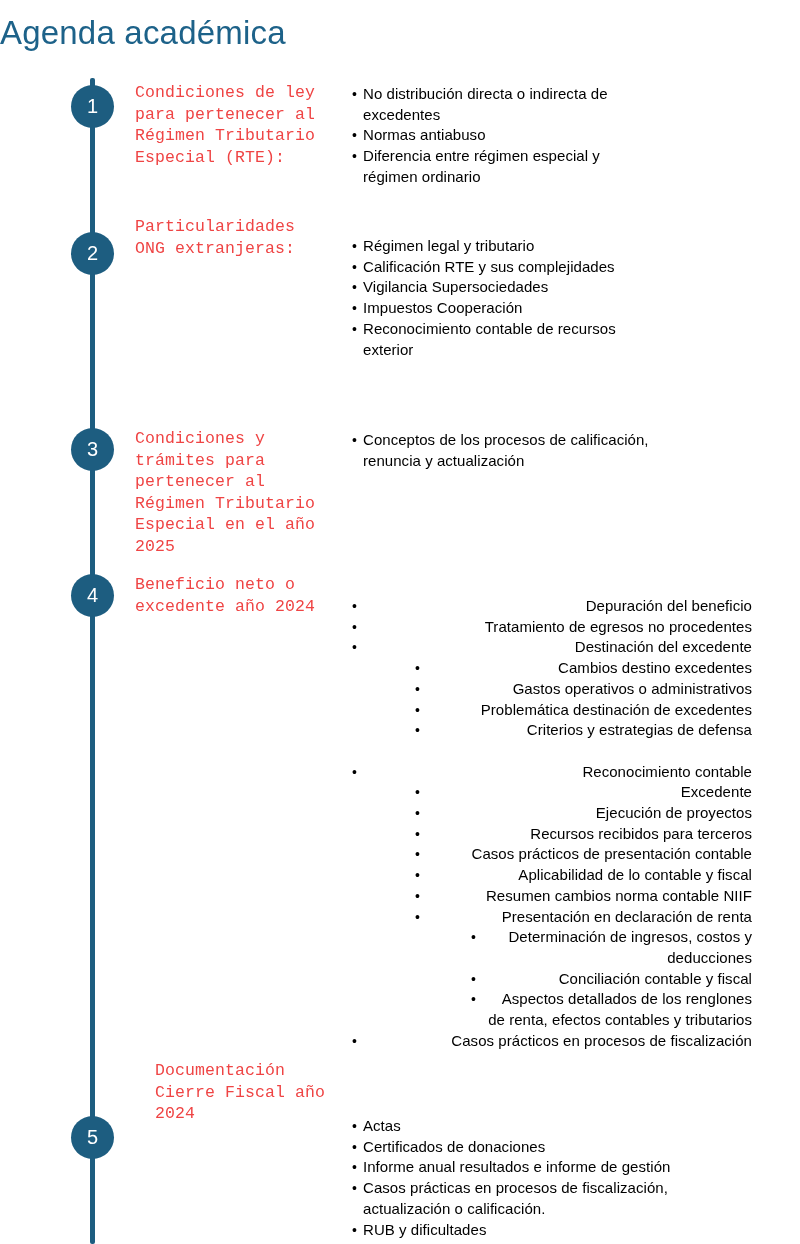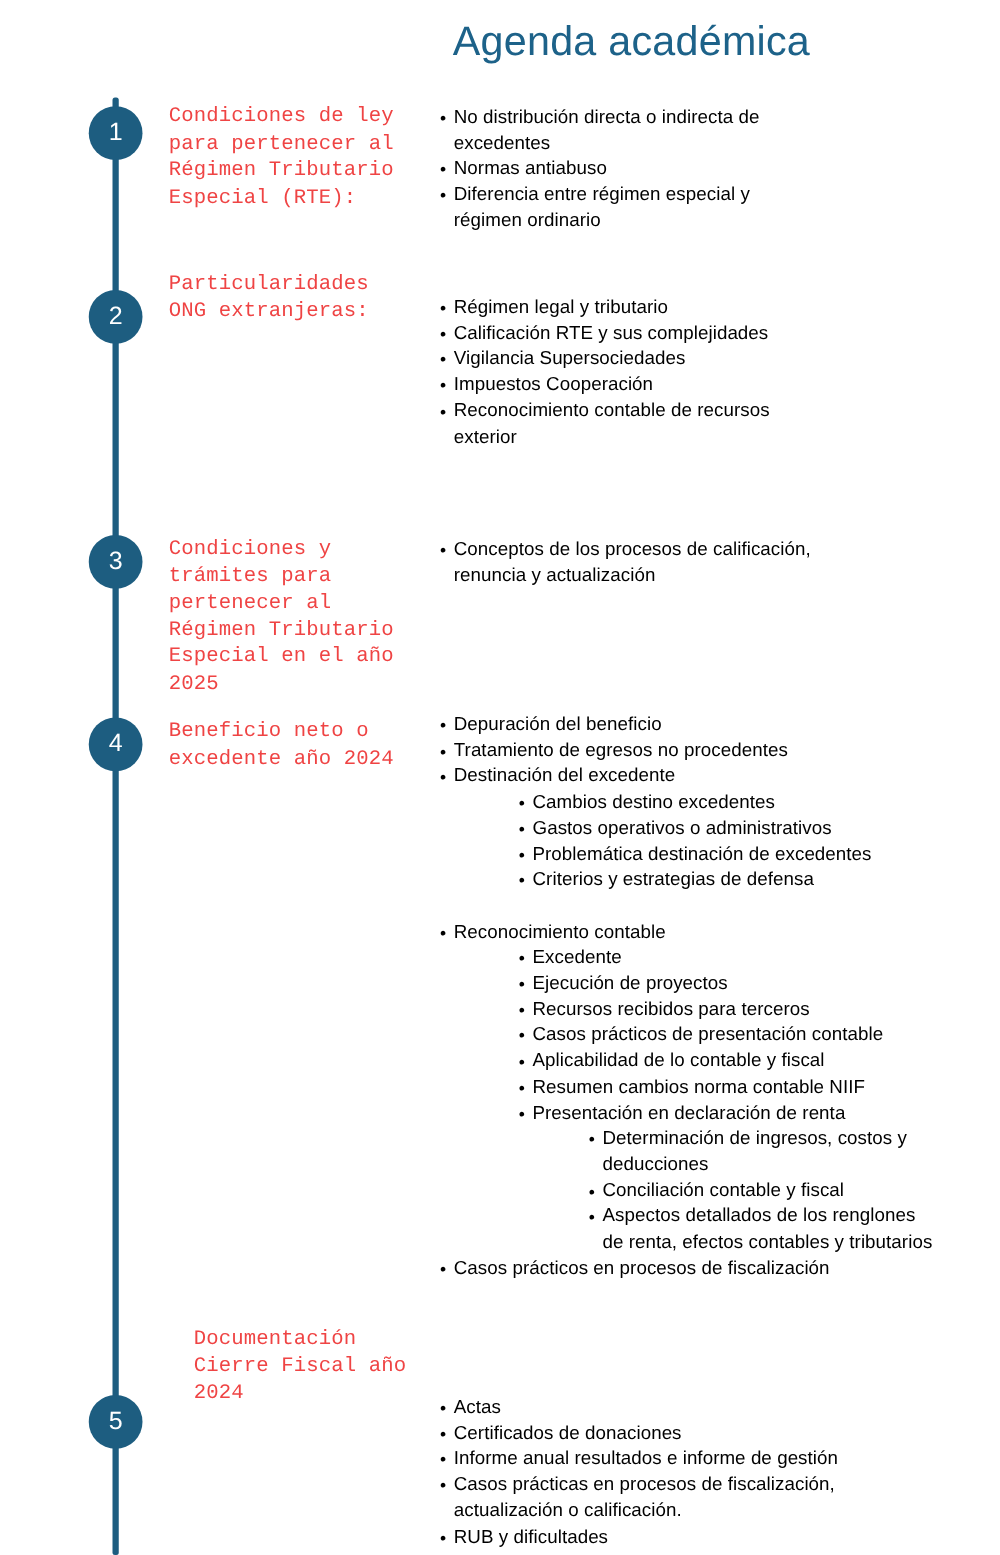--- a/index.html
+++ b/index.html
@@ -16,21 +16,21 @@
     font-family: "Liberation Sans", sans-serif;
     -webkit-font-smoothing: antialiased;
   }
 
   
   .page-title {
     position: absolute;
     top: 14px;
     left: 0;
     width: 648px;
-    text-align: right;
+    text-align: left;
     font-size: 33px;
     font-weight: 400;
     letter-spacing: 0.2px;
     color: #1d6289;
     font-family: "Liberation Sans", sans-serif;
   }
 
   
   .timeline-spine {
     position: absolute;
@@ -165,21 +165,21 @@
       <div class="heading" style="top: 428px; width: 200px;">Condiciones y trámites para pertenecer al Régimen Tributario Especial en el año 2025</div>
       <div class="bullets" style="top: 430px; width: 300px;">
         <div class="bullet-group">
           <div class="bullet level-1">Conceptos de los procesos de calificación, renuncia y actualización</div>
         </div>
       </div>
     </div>
     <div class="timeline-item" style="top: 0px;">
       <div class="marker" style="top: 574px;">4</div>
       <div class="heading" style="top: 574px; width: 200px;">Beneficio neto o excedente año 2024</div>
-      <div class="bullets" style="top: 570px; width: 400px;">
+      <div class="bullets" style="top: 596px; width: 400px; text-align: right;">
         <div class="bullet-group">
           <div class="bullet level-1">Depuración del beneficio</div>
           <div class="bullet level-1">Tratamiento de egresos no procedentes</div>
           <div class="bullet level-1">Destinación del excedente</div>
           <div class="bullet level-2">Cambios destino excedentes</div>
           <div class="bullet level-2">Gastos operativos o administrativos</div>
           <div class="bullet level-2">Problemática destinación de excedentes</div>
           <div class="bullet level-2">Criterios y estrategias de defensa</div>
         </div>
         <div class="bullet-group">

